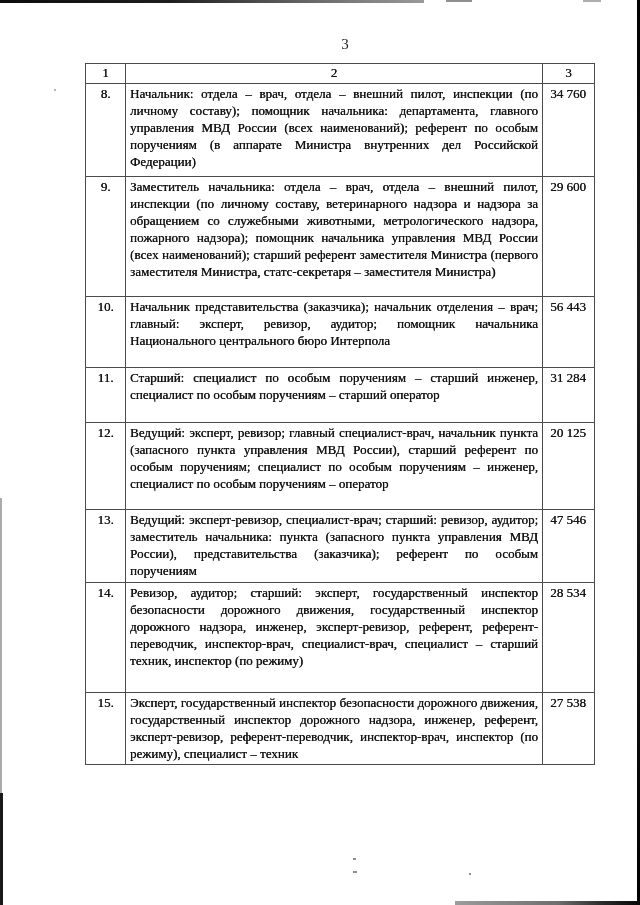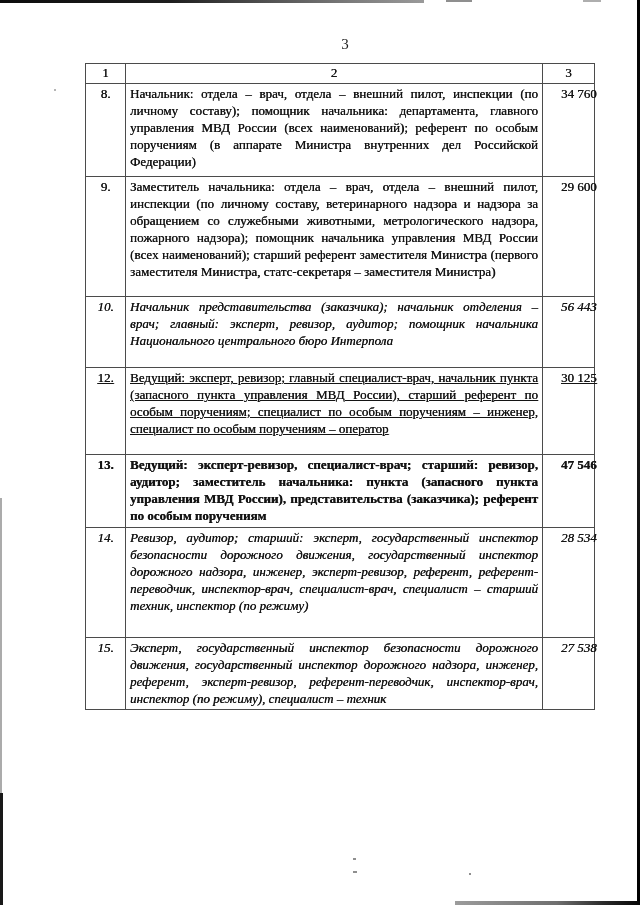--- a/index.html
+++ b/index.html
@@ -70,31 +70,31 @@
     text-align: center;
     padding: 0;
     font-size: 13px;
   }
   td.cell-num { text-align: center; padding-left: 1px; padding-right: 1px; }
   td.cell-desc {
     text-align: justify;
     text-align-last: left;
     hyphens: none;
   }
-  td.cell-val { white-space: nowrap; padding-left: 18px; padding-right: 1px; }
+  td.cell-val { white-space: nowrap; padding-left: 0; padding-right: 1px; text-align: center; }
 
   
   tbody tr.r-8  { height: 93px; }
   tbody tr.r-9  { height: 120px; }
-  tbody tr.r-10 { height: 71px; font-style: italic; }
+  tbody tr.r-10 { height: 71px; }
   tbody tr.r-11 { height: 55px; }
-  tbody tr.r-12 { height: 87px; text-decoration: underline; }
-  tbody tr.r-13 { height: 73px; font-weight: bold; }
-  tbody tr.r-14 { height: 110px; font-style: italic; }
-  tbody tr.r-15 { height: 68px; font-style: italic; }
+  tbody tr.r-12 { height: 87px; }
+  tbody tr.r-13 { height: 73px; }
+  tbody tr.r-14 { height: 110px; }
+  tbody tr.r-15 { height: 68px; }
 </style>
 </head>
 <body>
 
 <div class="artifact top-edge-bar"></div>
 <div class="artifact top-edge-tick-1"></div>
 <div class="artifact top-edge-tick-2"></div>
 <div class="artifact right-edge-line"></div>
 <div class="artifact left-edge-line-gray"></div>
 <div class="artifact left-edge-line-dark"></div>
@@ -128,24 +128,29 @@
     <tr class="r-9">
       <td class="cell-num">9.</td>
       <td class="cell-desc">Заместитель начальника: отдела – врач, отдела – внешний пилот, инспекции (по личному составу, ветеринарного надзора и надзора за обращением со служебными животными, метрологического надзора, пожарного надзора); помощник начальника управления МВД России (всех наименований); старший референт заместителя Министра (первого заместителя Министра, статс-секретаря – заместителя Министра)</td>
       <td class="cell-val">29 600</td>
     </tr>
     <tr class="r-10">
       <td class="cell-num">10.</td>
       <td class="cell-desc">Начальник представительства (заказчика); начальник отделения – врач; главный: эксперт, ревизор, аудитор; помощник начальника Национального центрального бюро Интерпола</td>
       <td class="cell-val">56 443</td>
     </tr>
+    <tr class="r-11">
+      <td class="cell-num">11.</td>
+      <td class="cell-desc">Старший: специалист по особым поручениям – старший инженер, специалист по особым поручениям – старший оператор</td>
+      <td class="cell-val">31 284</td>
+    </tr>
     <tr class="r-12">
       <td class="cell-num">12.</td>
       <td class="cell-desc">Ведущий: эксперт, ревизор; главный специалист-врач, начальник пункта (запасного пункта управления МВД России), старший референт по особым поручениям; специалист по особым поручениям – инженер, специалист по особым поручениям – оператор</td>
-      <td class="cell-val">30 125</td>
+      <td class="cell-val">20 125</td>
     </tr>
     <tr class="r-13">
       <td class="cell-num">13.</td>
       <td class="cell-desc">Ведущий: эксперт-ревизор, специалист-врач; старший: ревизор, аудитор; заместитель начальника: пункта (запасного пункта управления МВД России), представительства (заказчика); референт по особым поручениям</td>
       <td class="cell-val">47 546</td>
     </tr>
     <tr class="r-14">
       <td class="cell-num">14.</td>
       <td class="cell-desc">Ревизор, аудитор; старший: эксперт, государственный инспектор безопасности дорожного движения, государственный инспектор дорожного надзора, инженер, эксперт-ревизор, референт, референт-переводчик, инспектор-врач, специалист-врач, специалист – старший техник, инспектор (по режиму)</td>
       <td class="cell-val">28 534</td>

